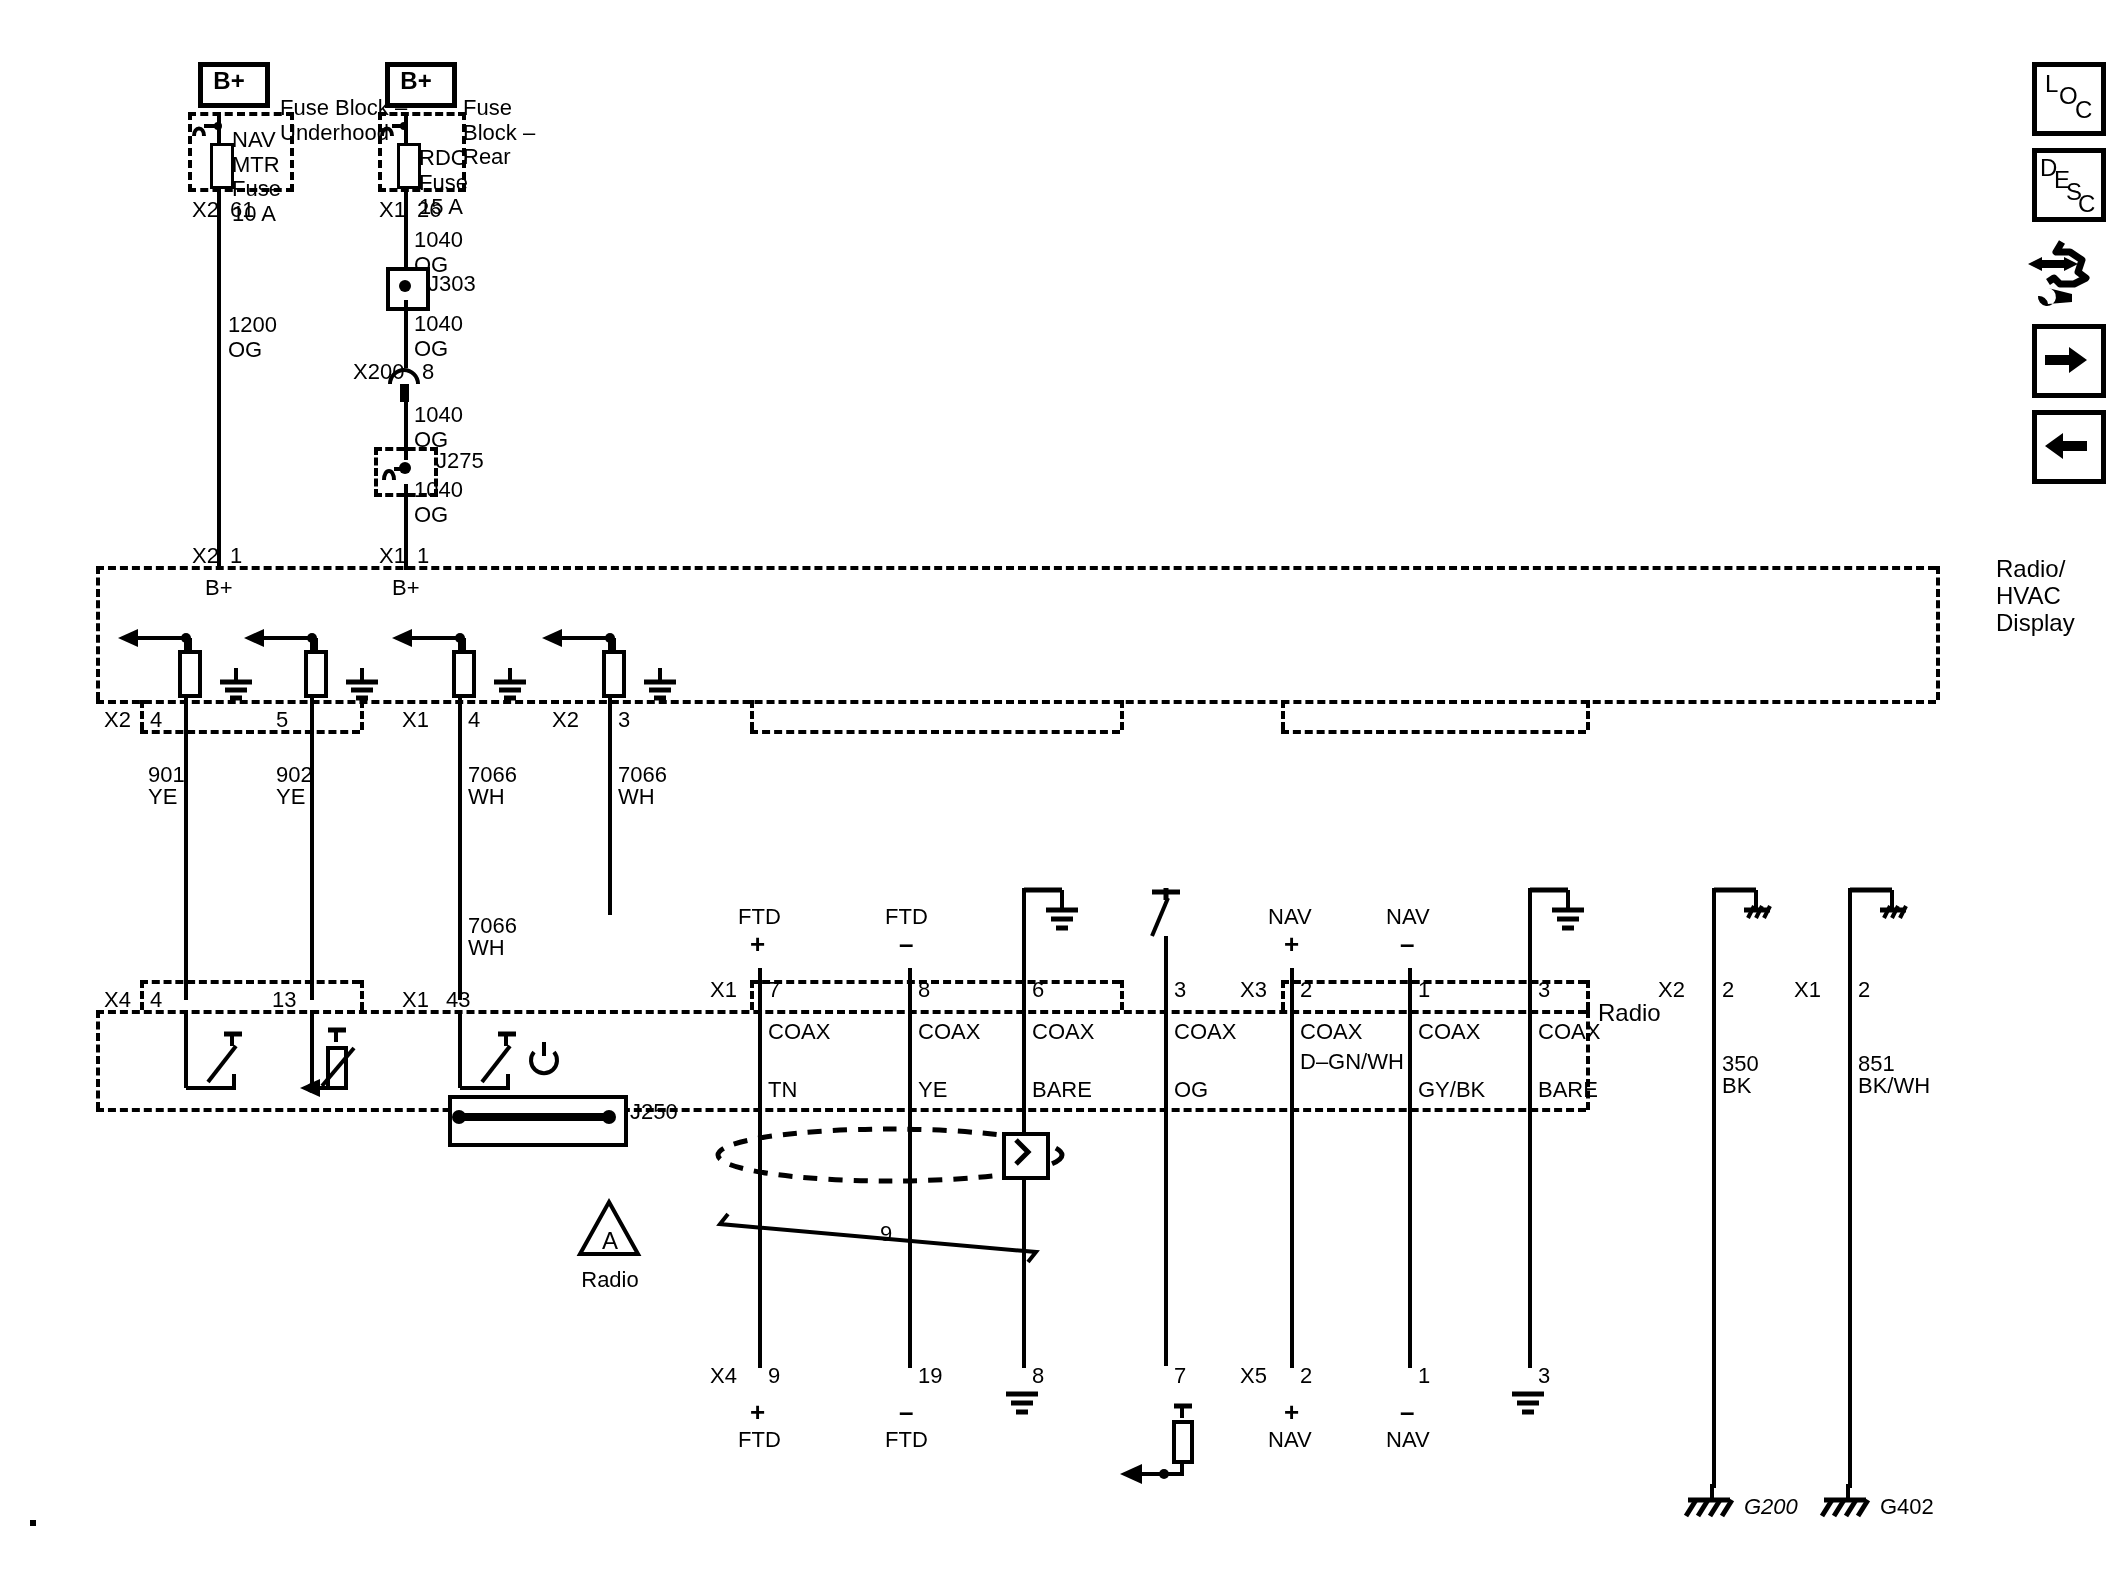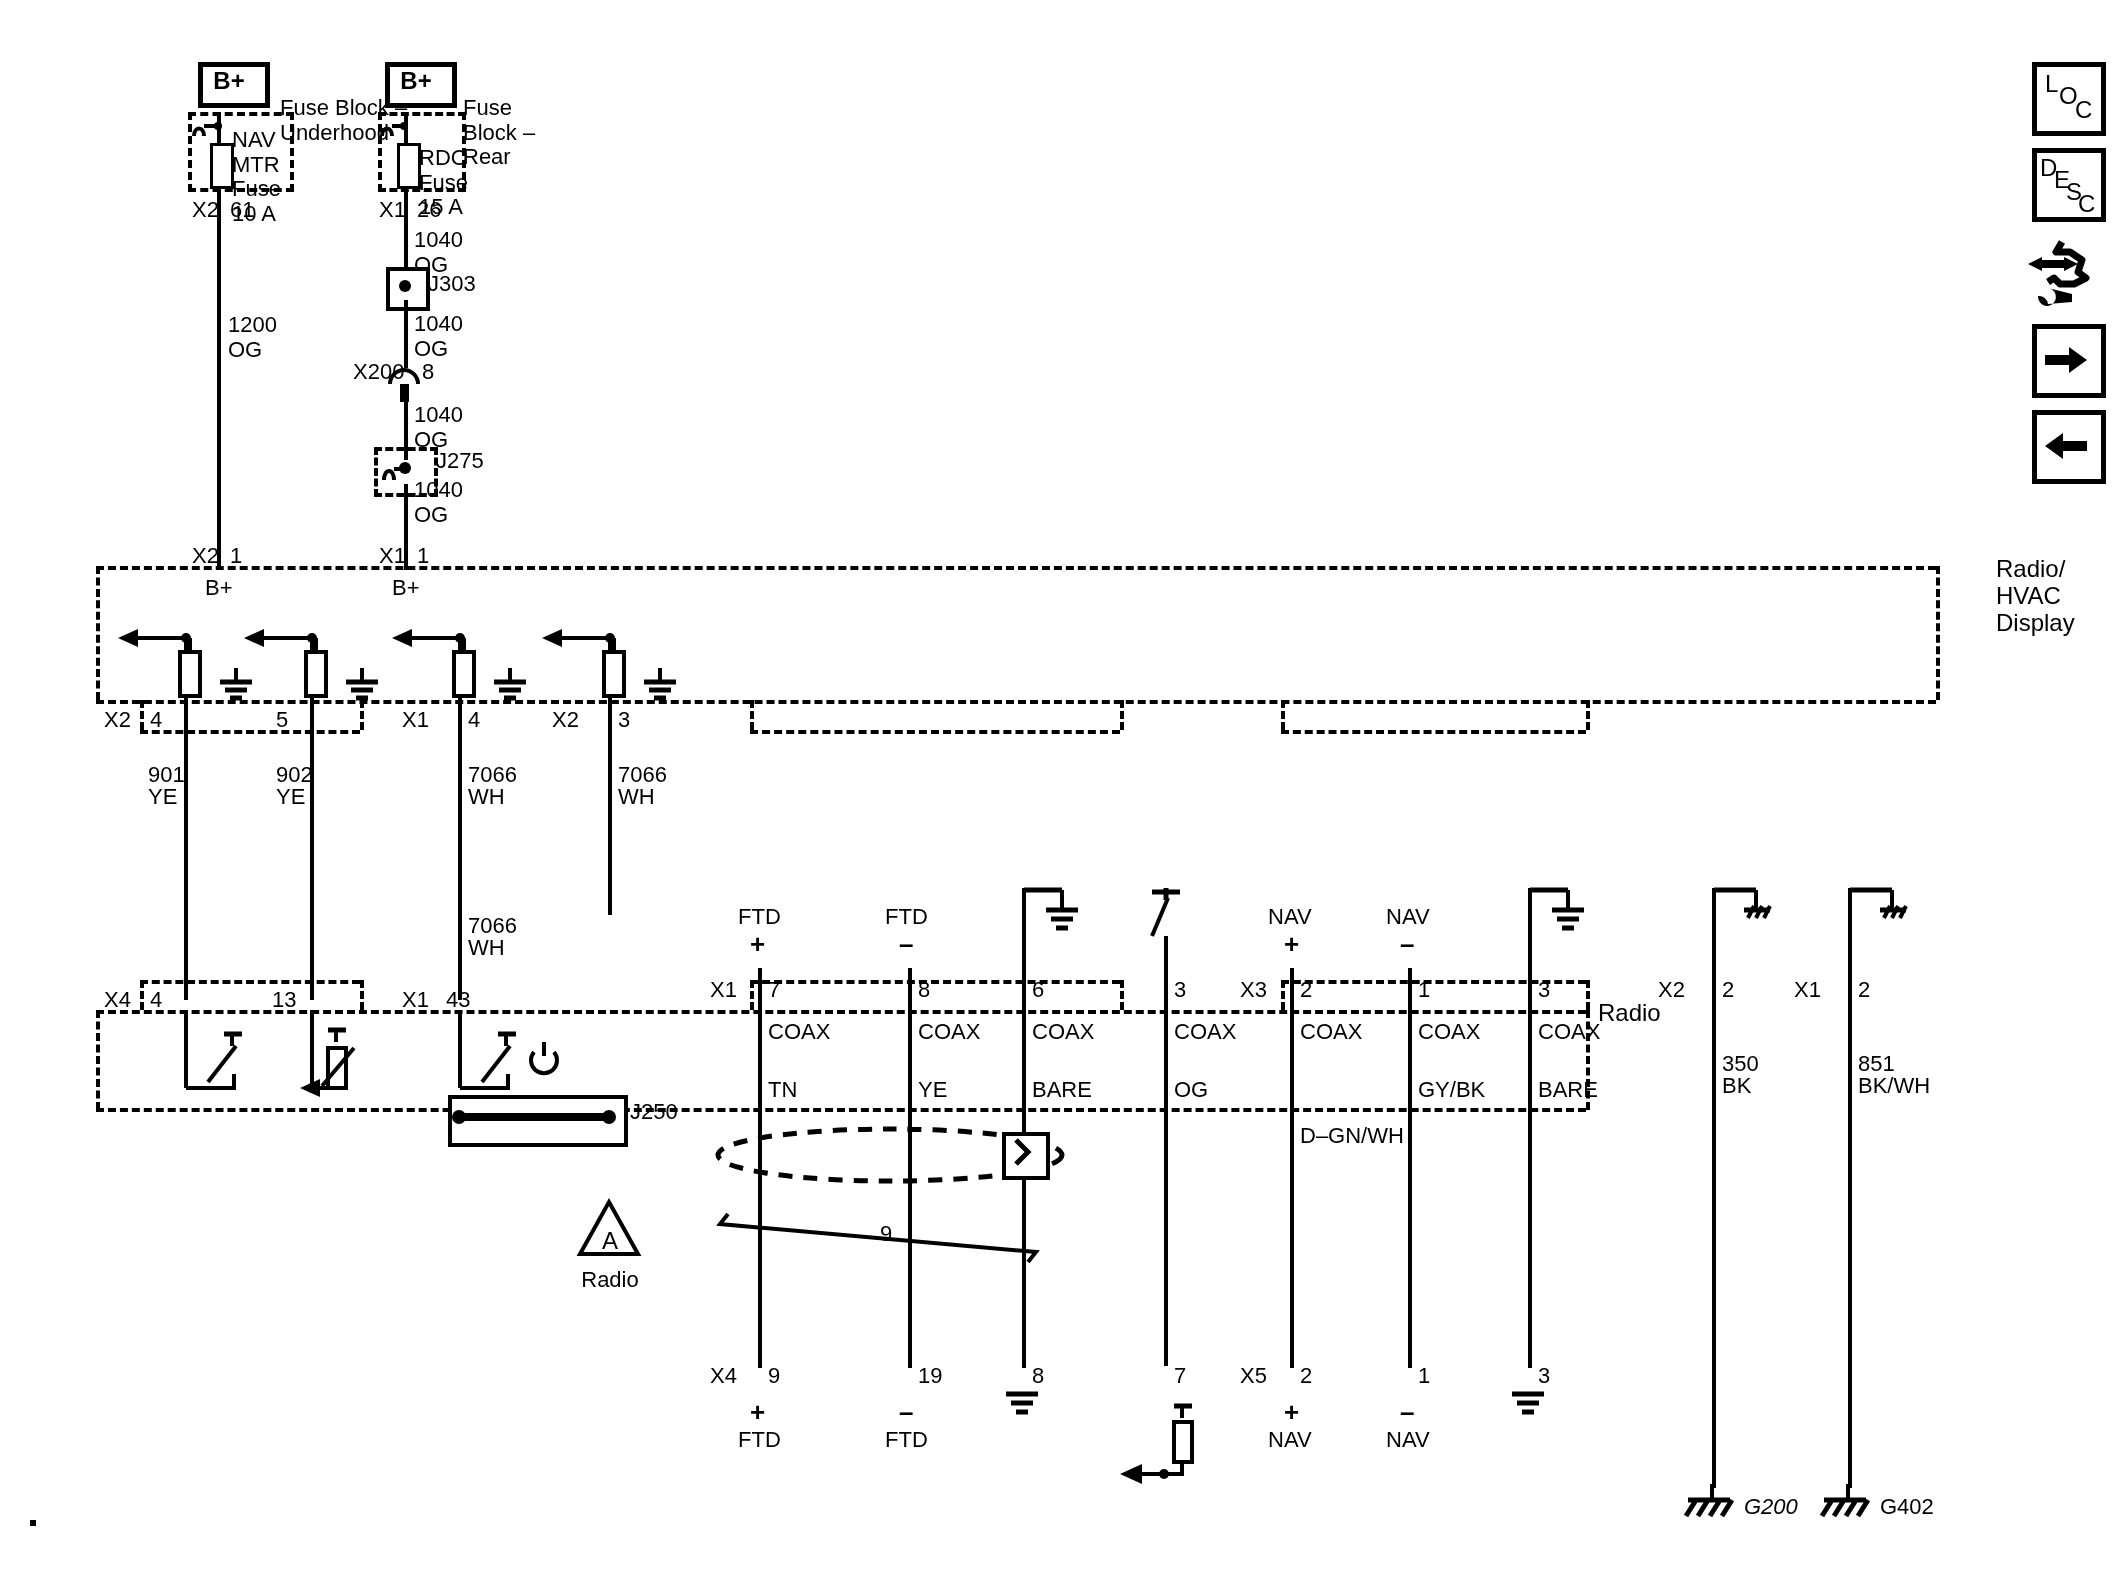--- a/index.html
+++ b/index.html
@@ -365,21 +365,21 @@
     <polygon points="10,74 32,64 32,84" fill="#000"></polygon>
     <circle cx="54" cy="74" r="5" fill="#000"></circle>
   </svg>
 
   <div class="t f22" style="left:1268px;top:905px;">NAV</div>
   <div class="t b f26" style="left:1284px;top:930px;">+</div>
   <div class="t f22" style="left:1240px;top:978px;">X3</div>
   <div class="t f22" style="left:1300px;top:978px;">2</div>
   <div class="v" style="left:1290px;top:968px;height:400px;"></div>
   <div class="t f22" style="left:1300px;top:1020px;">COAX</div>
-  <div class="t f22" style="left:1300px;top:1124px;">D–GN/WH</div>
+  <div class="t f22" style="left:1300px;top:1050px;">D–GN/WH</div>
   <div class="t f22" style="left:1240px;top:1364px;">X5</div>
   <div class="t f22" style="left:1300px;top:1364px;">2</div>
   <div class="t b f26" style="left:1284px;top:1398px;">+</div>
   <div class="t f22" style="left:1268px;top:1428px;">NAV</div>
 
   <div class="t f22" style="left:1386px;top:905px;">NAV</div>
   <div class="t b f26" style="left:1400px;top:930px;">–</div>
   <div class="t f22" style="left:1418px;top:978px;">1</div>
   <div class="v" style="left:1408px;top:968px;height:400px;"></div>
   <div class="t f22" style="left:1418px;top:1020px;">COAX</div>

